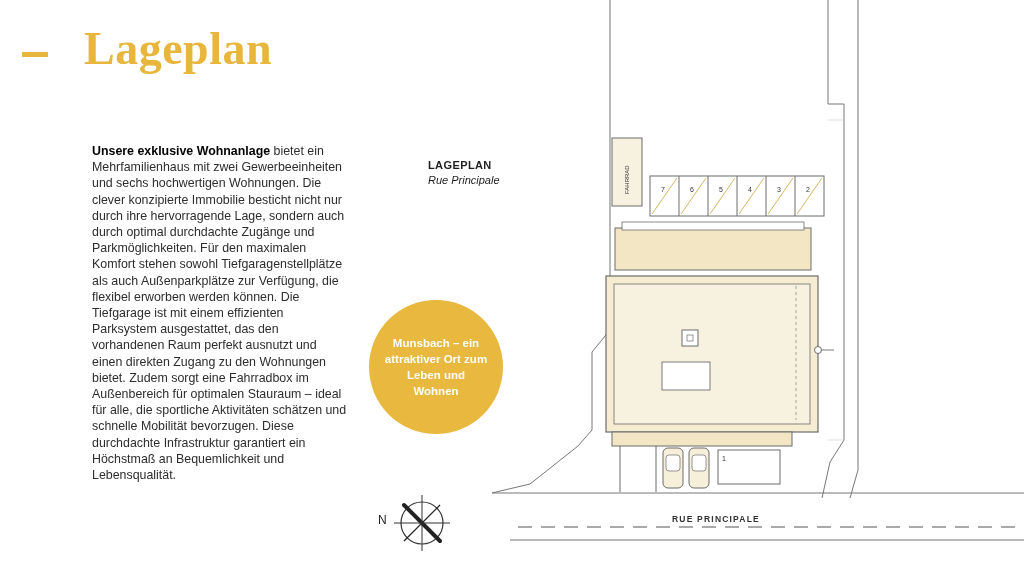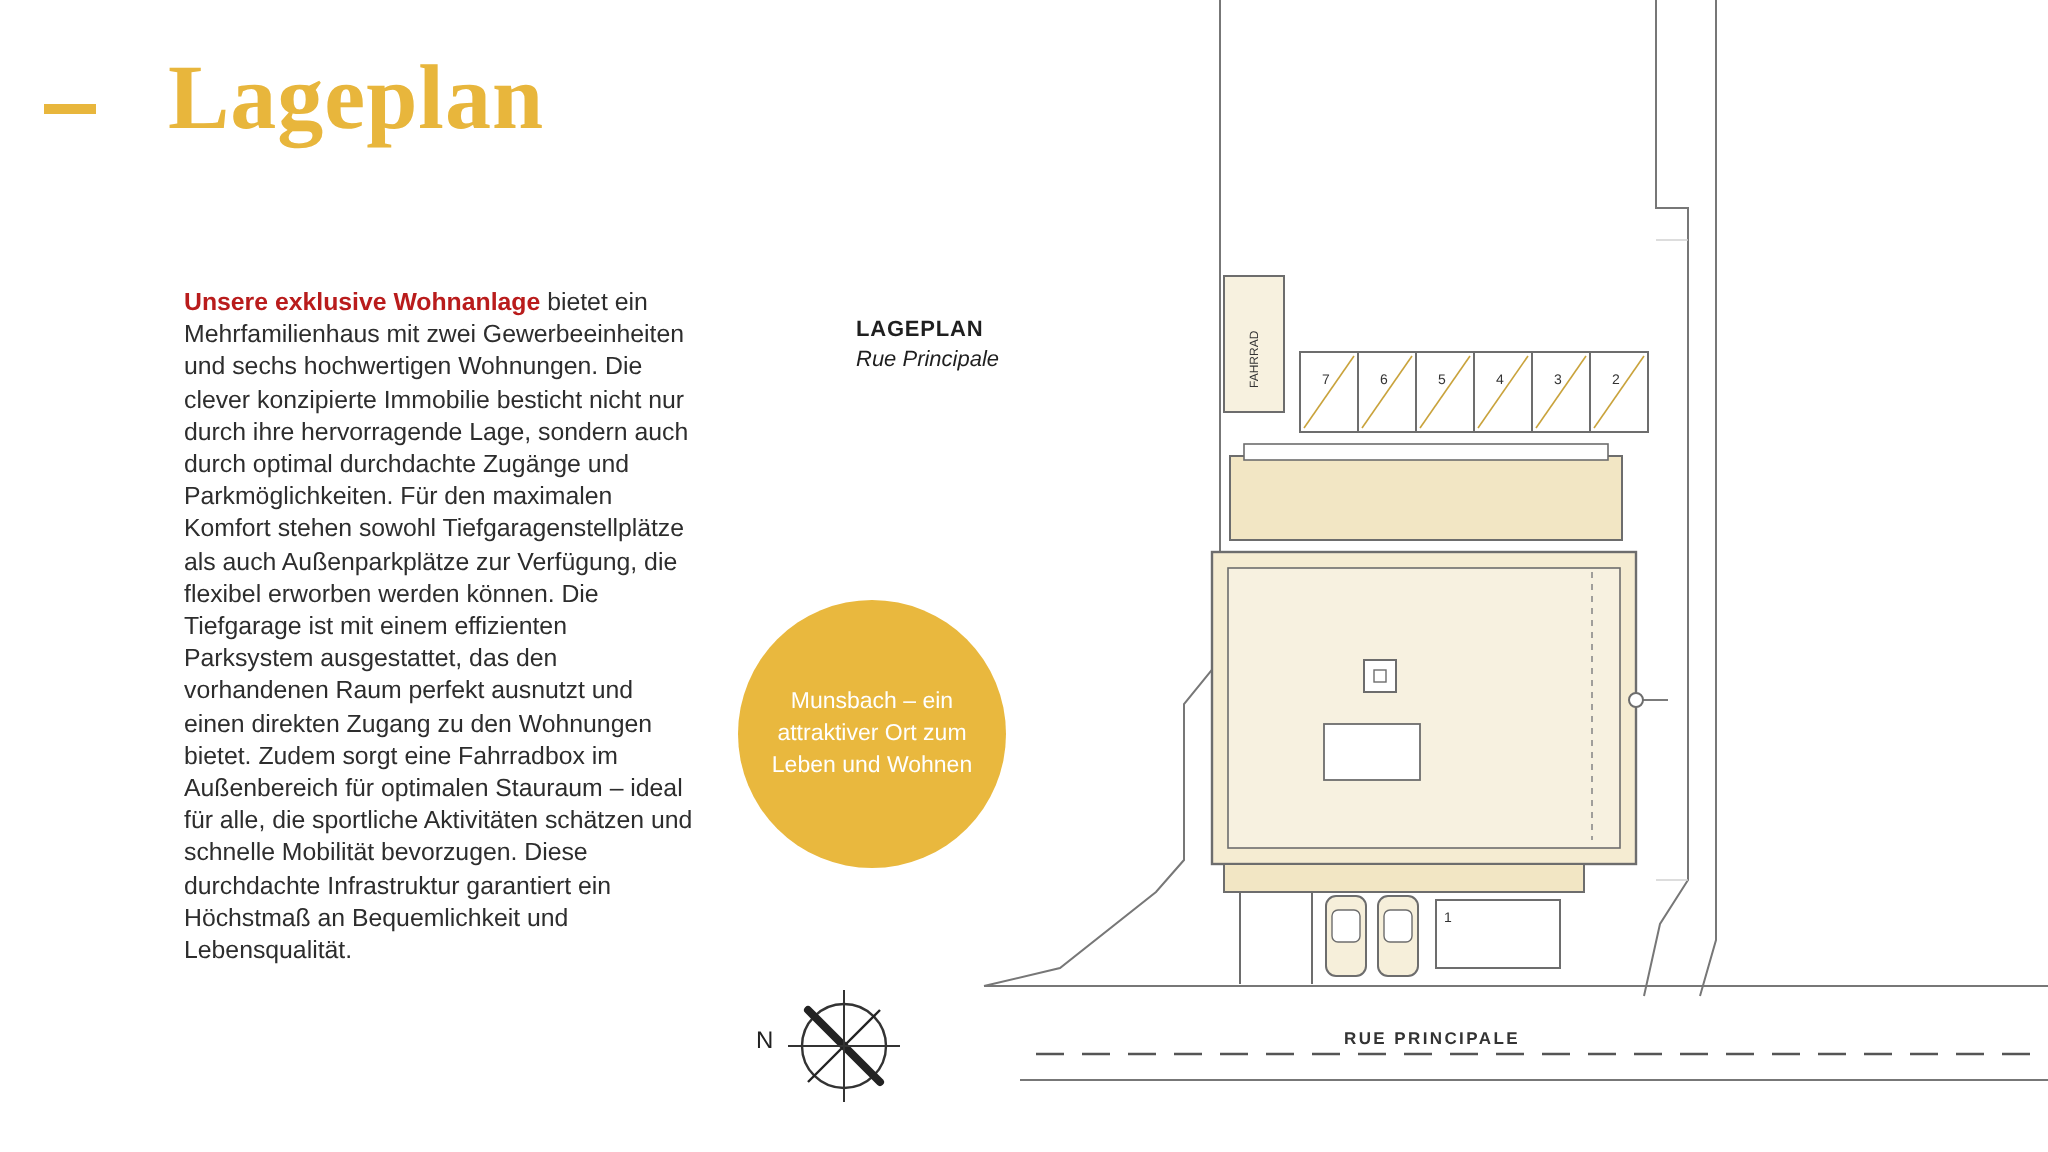--- a/index.html
+++ b/index.html
@@ -41,21 +41,21 @@
     position: absolute;
     left: 92px;
     top: 143px;
     width: 256px;
     font-size: 12.4px;
     line-height: 16.2px;
     color: #2d2d2d;
     text-align: left;
   }
   #body-text .lead {
-    color: #b91c1c;
+    color: #000000;
     font-weight: bold;
   }
   #body-text p {
     margin: 0;
   }
 
   
   #badge {
     position: absolute;
     left: 369px;
@@ -64,21 +64,21 @@
     height: 134px;
     border-radius: 50%;
     background: #e9b83e;
     color: #ffffff;
     display: flex;
     align-items: center;
     justify-content: center;
     text-align: center;
     font-size: 11.5px;
     line-height: 16px;
-    font-weight: normal;
+    font-weight: bold;
     padding: 0 14px;
     box-sizing: border-box;
   }
 
   
   #plan-caption {
     position: absolute;
     left: 428px;
     top: 158px;
     font-size: 11px;

